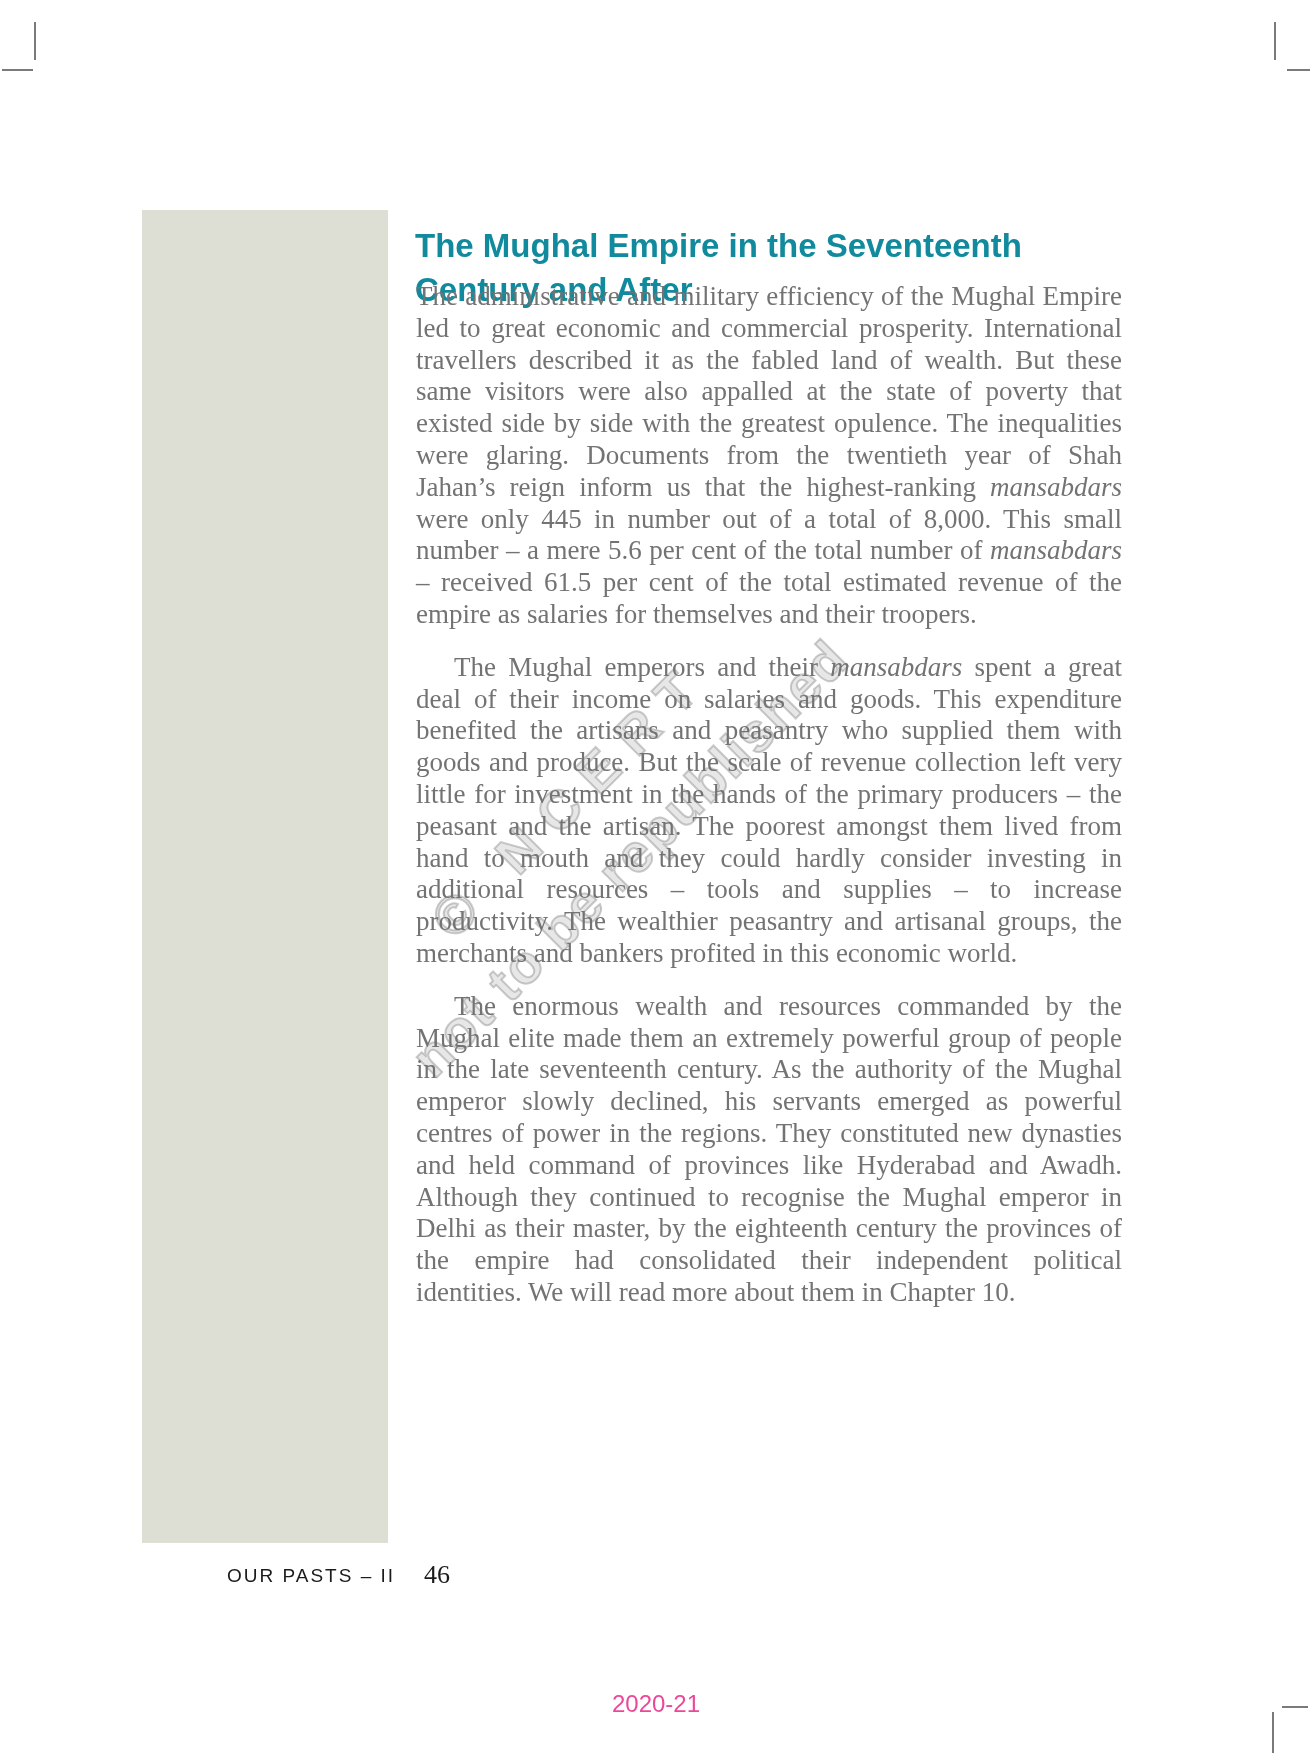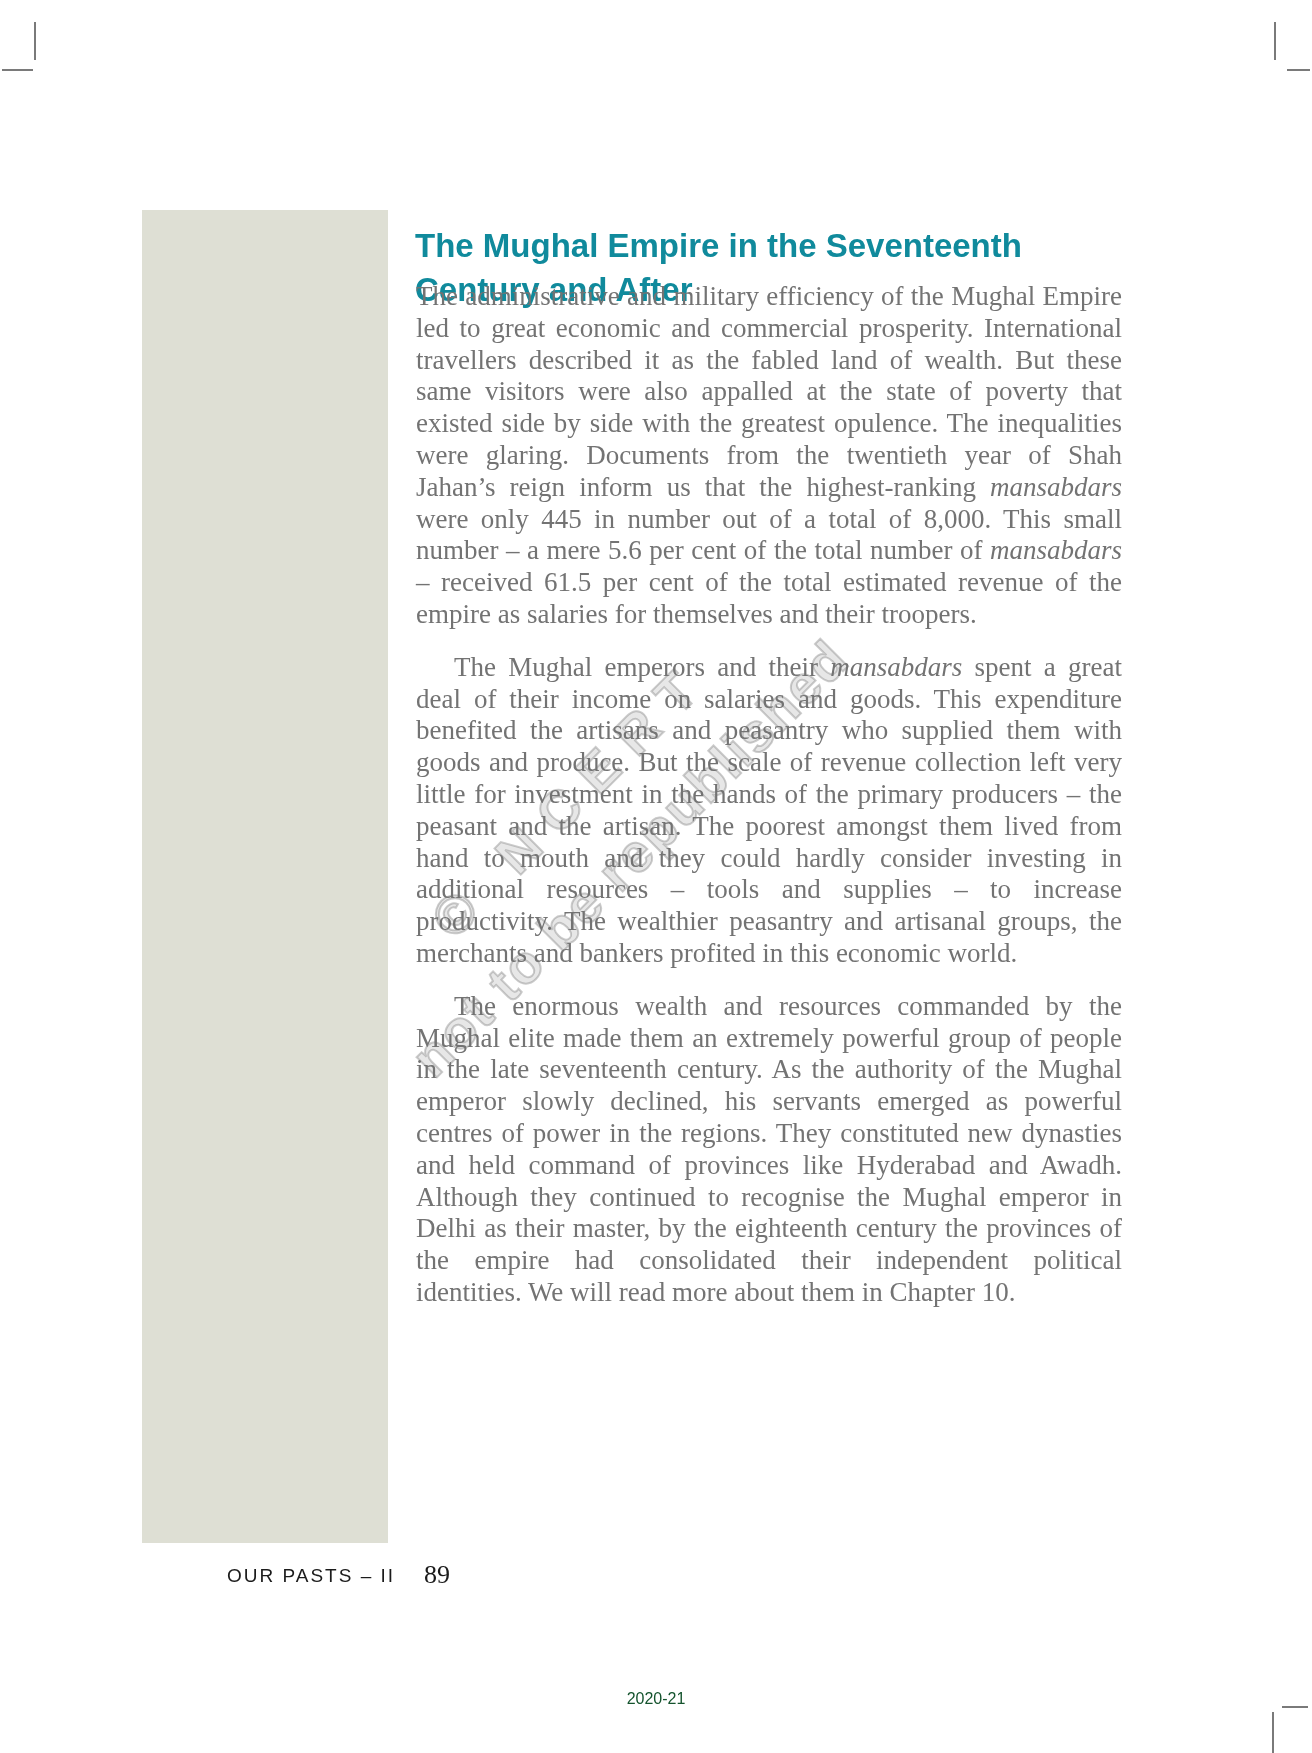--- a/index.html
+++ b/index.html
@@ -78,22 +78,22 @@
     left: 424px; top: 1560px;
     font-family: "Liberation Serif", serif;
     font-size: 26px;
     color: #1b1b1b;
   }
   .footer-edition {
     position: absolute;
     left: 0; right: 0; top: 1690px;
     text-align: center;
     font-family: "Liberation Sans", sans-serif;
-    font-size: 16px;
-    color: #14532d;
+    font-size: 24px;
+    color: #ec4899;
   }
 </style>
 </head>
 <body>
 
 <div class="page">
 
   <div class="sidebar-band"></div>
 
   <div class="crop-mark cm-tl-v"></div>
@@ -112,16 +112,16 @@
 
   <div class="body-text">
     <p><span>The administrative and military efficiency of the Mughal Empire led to great economic and commercial prosperity. International travellers described it as the fabled land of wealth. But these same visitors were also appalled at the state of poverty that existed side by side with the greatest opulence. The inequalities were glaring. Documents from the twentieth year of Shah Jahan’s reign inform us that the highest-ranking </span><span class="ital">mansabdars</span><span> were only 445 in number out of a total of 8,000. This small number – a mere 5.6 per cent of the total number of </span><span class="ital">mansabdars</span><span> – received 61.5 per cent of the total estimated revenue of the empire as salaries for themselves and their troopers.</span></p>
 
     <p class="indent"><span>The Mughal emperors and their </span><span class="ital">mansabdars</span><span> spent a great deal of their income on salaries and goods. This expenditure benefited the artisans and peasantry who supplied them with goods and produce. But the scale of revenue collection left very little for investment in the hands of the primary producers – the peasant and the artisan. The poorest amongst them lived from hand to mouth and they could hardly consider investing in additional resources – tools and supplies – to increase productivity. The wealthier peasantry and artisanal groups, the merchants and bankers profited in this economic world.</span></p>
 
     <p class="indent"><span>The enormous wealth and resources commanded by the Mughal elite made them an extremely powerful group of people in the late seventeenth century. As the authority of the Mughal emperor slowly declined, his servants emerged as powerful centres of power in the regions. They constituted new dynasties and held command of provinces like Hyderabad and Awadh. Although they continued to recognise the Mughal emperor in Delhi as their master, by the eighteenth century the provinces of the empire had consolidated their independent political identities. We will read more about them in Chapter 10.</span></p>
   </div>
 
   <div class="footer-book-title">OUR PASTS – II</div>
-  <div class="footer-page-number">89</div>
+  <div class="footer-page-number">46</div>
   <div class="footer-edition">2020-21</div>
 
 </div>
 
 </body></html>

